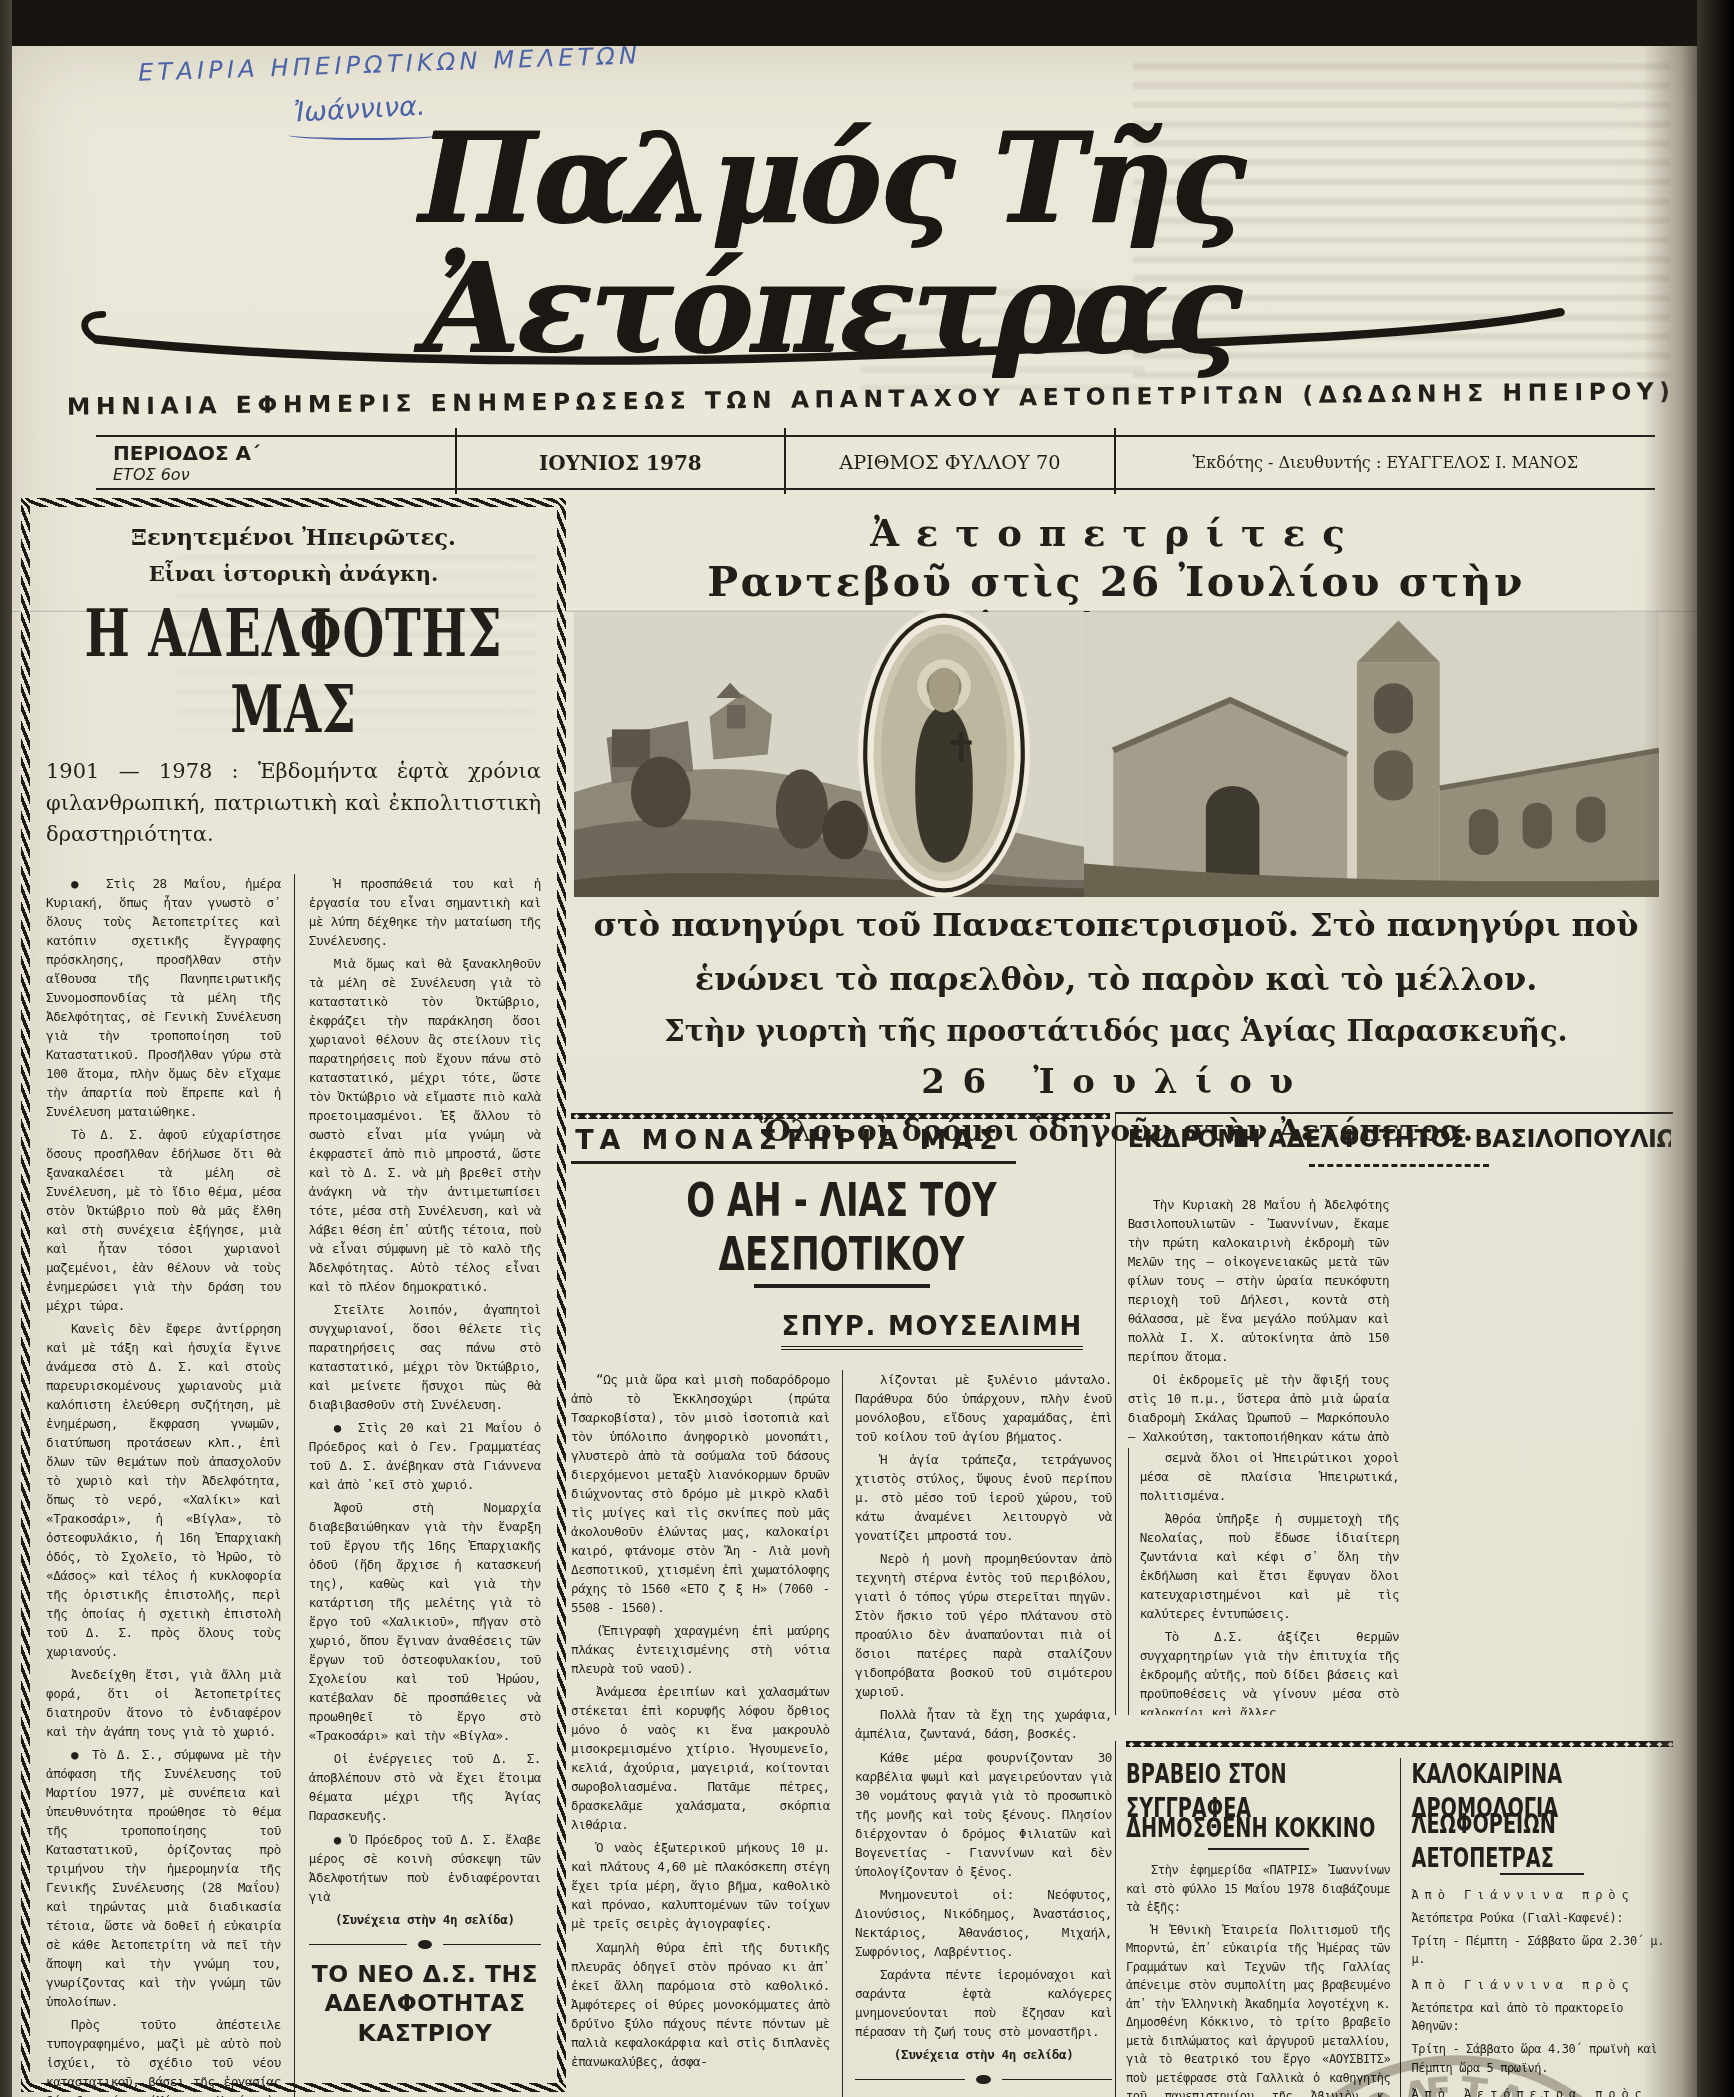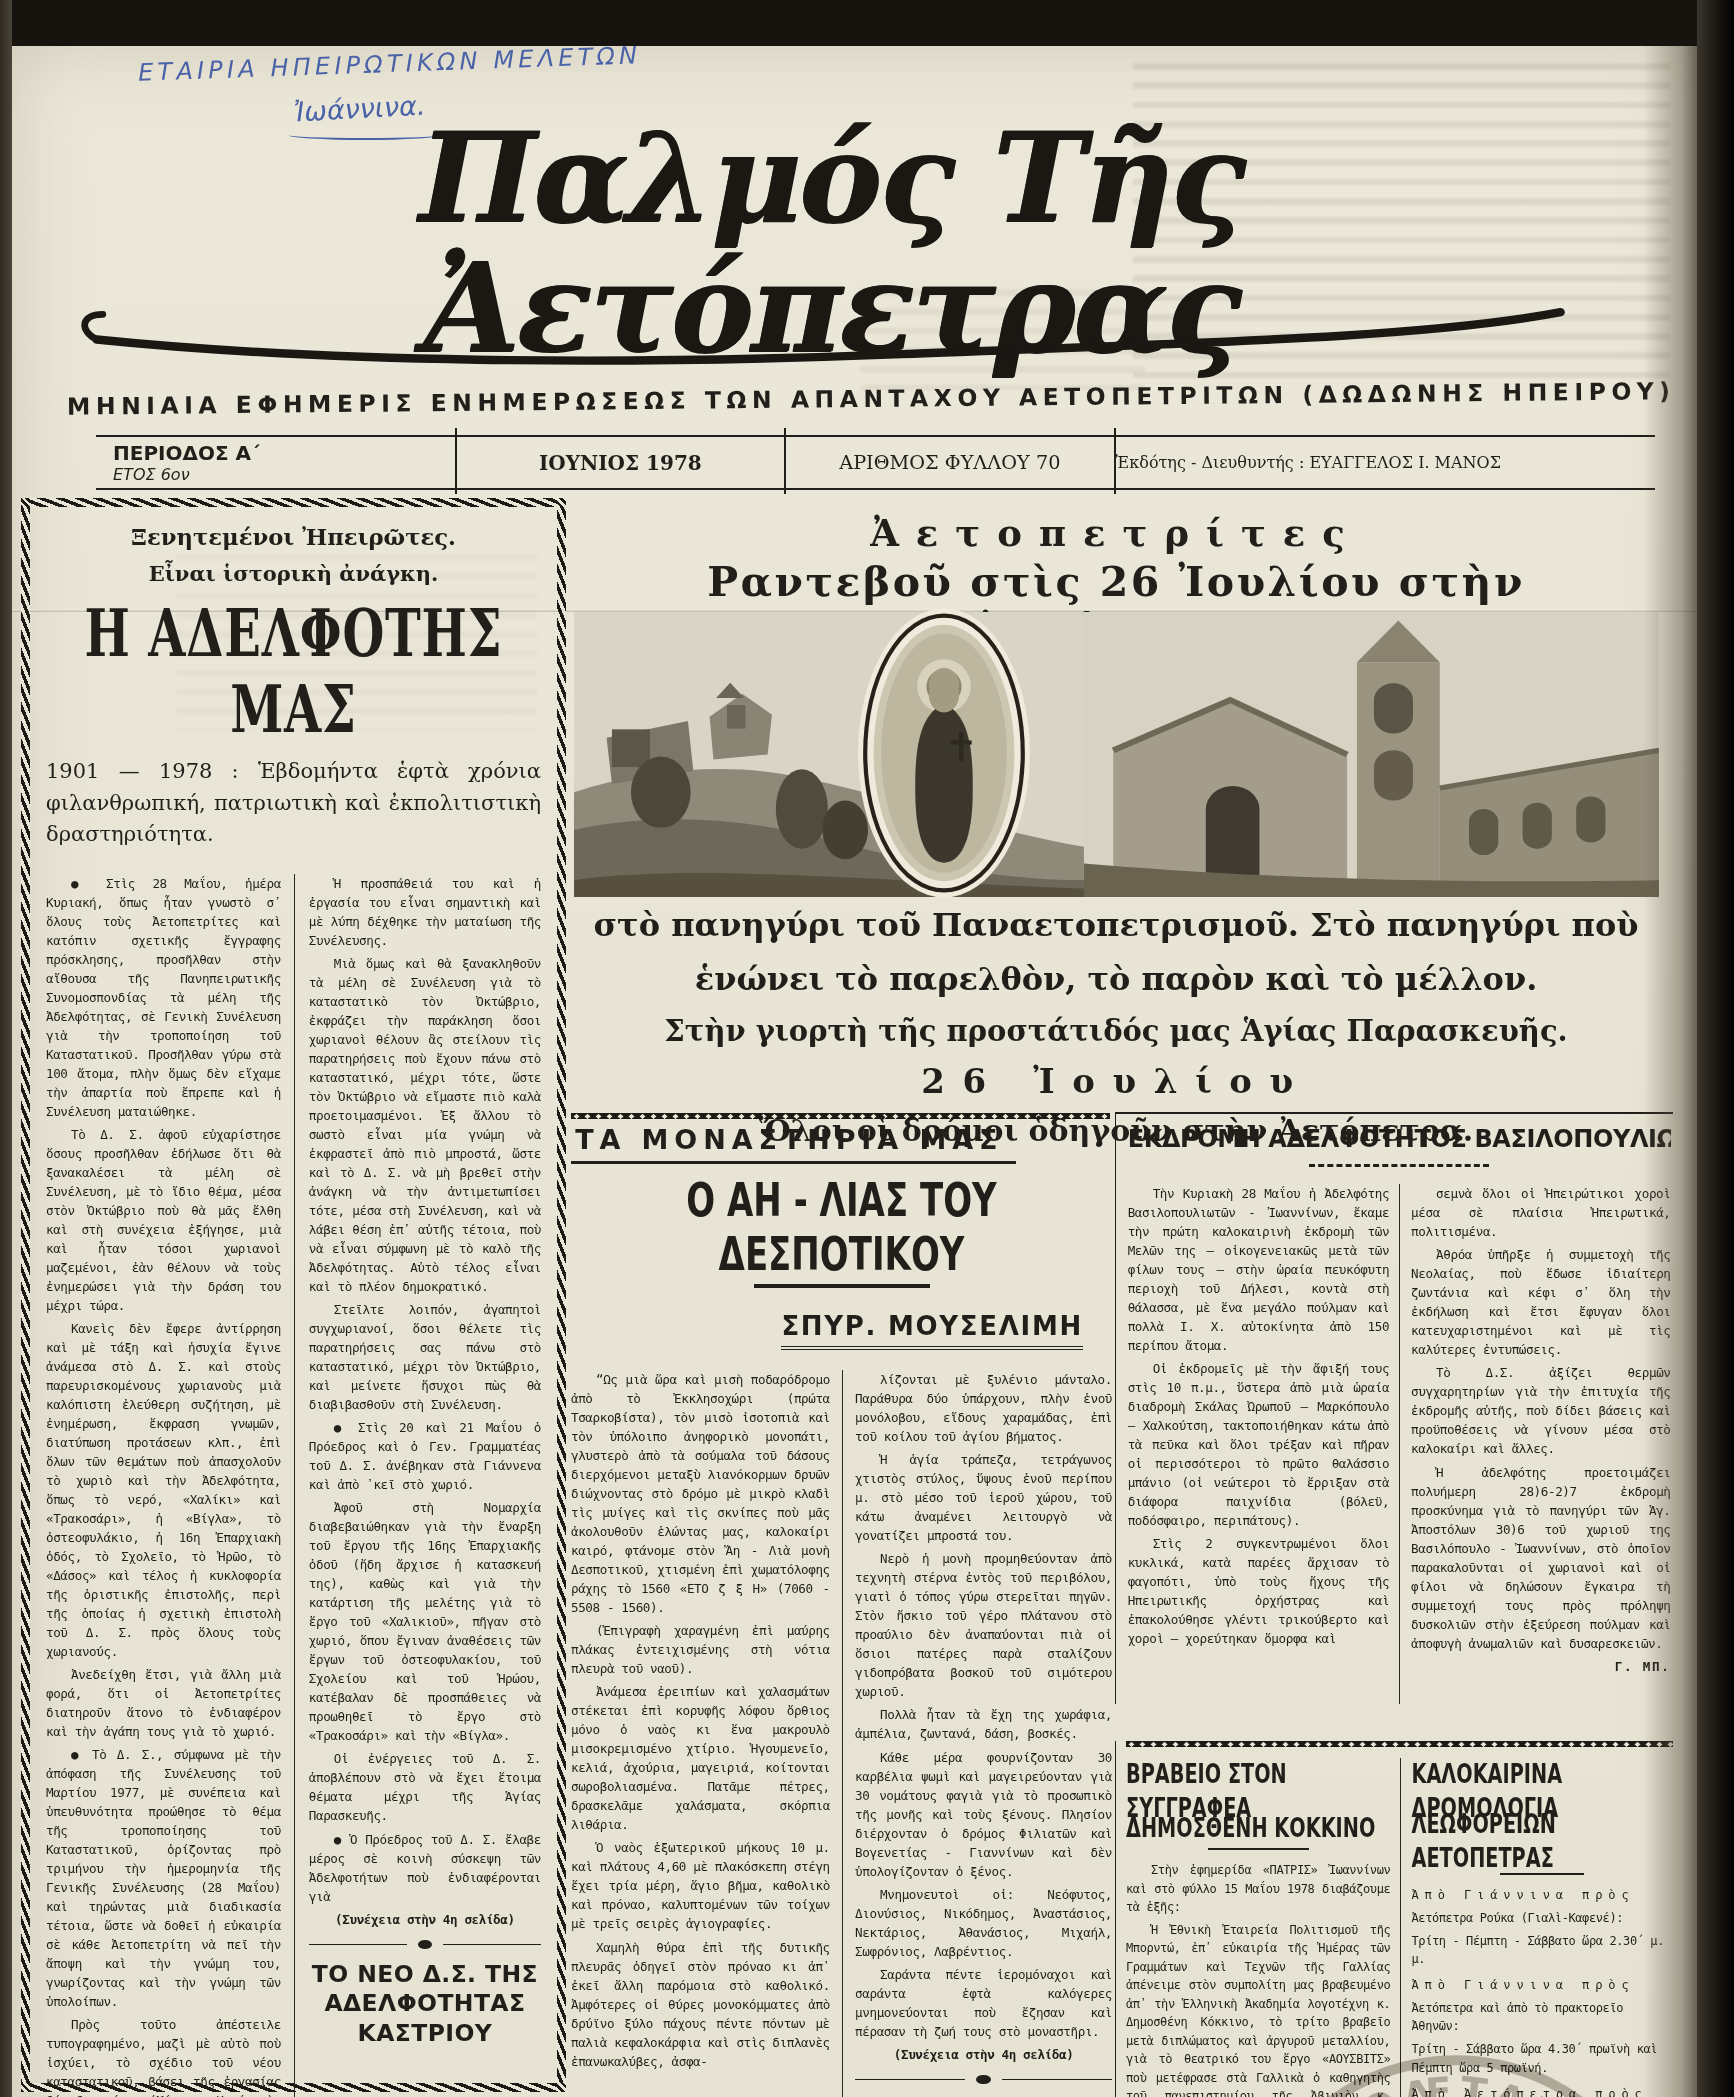--- a/index.html
+++ b/index.html
@@ -69,21 +69,21 @@
   .mon-cols .c{width:50%;box-sizing:border-box;}
   .mon-cols .c1{padding-right:11.7px;}
   .mon-cols .c2{padding-left:12.6px;}
   .cont-note{text-align:center;font-weight:bold;}
   .mid-head2{font-weight:bold;text-align:center;font-size:28px;line-height:1.3;}
   
   .exc{position:absolute;left:1115px;top:1112px;width:558px;box-sizing:border-box;
        border-left:1.7px solid #221f1a;border-top:2.1px solid #221f1a;padding:11px 2.5px 0 11.7px;}
   .exc-head{font-weight:bold;font-size:24px;letter-spacing:-0.4px;white-space:nowrap;overflow:hidden;}
   .exc-rule{width:180px;margin:11px auto 0 auto;border-top:3.8px dashed #221f1a;}
-  .exc-cols{display:flex;margin-top:17px;height:520px;}
+  .exc-cols{display:flex;margin-top:28px;height:520px;flex-direction:column;}
   .exc-cols .c{width:50%;box-sizing:border-box;}
   .exc-cols .c1{padding-right:10px;}
   .exc-cols .c2{padding-left:11px;}
   .sig{text-align:right;font-weight:bold;letter-spacing:1.7px;margin-top:5.9px;}
   .band{position:absolute;left:1115px;top:1741px;width:558px;height:738px;box-sizing:border-box;
         border-left:1.7px solid #221f1a;padding-left:10px;}
   .band-cols{display:flex;margin-top:11px;height:709px;}
   .band-cols .c{width:50%;box-sizing:border-box;overflow:hidden;}
   .band-cols .c1{padding-right:9.2px;}
   .band-cols .c2{padding-left:11px;border-left:1.3px solid #2a2620;}
@@ -138,21 +138,21 @@
     </div>
     <div class="vsep"></div>
     <div class="cell" style="width:21%;align-items:center;">
       <div style="font-size:20px;font-weight:bold;">ΙΟΥΝΙΟΣ 1978</div>
     </div>
     <div class="vsep"></div>
     <div class="cell" style="width:21%;align-items:center;">
       <div style="font-size:19.3px;">ΑΡΙΘΜΟΣ ΦΥΛΛΟΥ 70</div>
     </div>
     <div class="vsep"></div>
-    <div class="cell" style="flex:1;align-items:flex-start;">
+    <div class="cell" style="flex:1;align-items:center;">
       <div style="font-size:16px;">Ἐκδότης - Διευθυντής : ΕΥΑΓΓΕΛΟΣ Ι. ΜΑΝΟΣ</div>
     </div>
   </div>
 
   <div class="lead-box">
     <div class="epi" style="font-size:22.7px;">Ξενητεμένοι Ἠπειρῶτες.</div>
     <div class="epi" style="font-size:21px;margin-top:11px;">Εἶναι ἱστορικὴ ἀνάγκη.</div>
     <div class="lead-title ser"><span class="tall">Η ΑΔΕΛΦΟΤΗΣ ΜΑΣ</span></div>
     <div class="lead-sub">1901 — 1978 : Ἑβδομήντα ἑφτὰ χρόνια φιλανθρωπική, πατριωτικὴ καὶ ἐκπολιτιστικὴ δραστηριότητα.</div>
     <div class="lead-cols">

